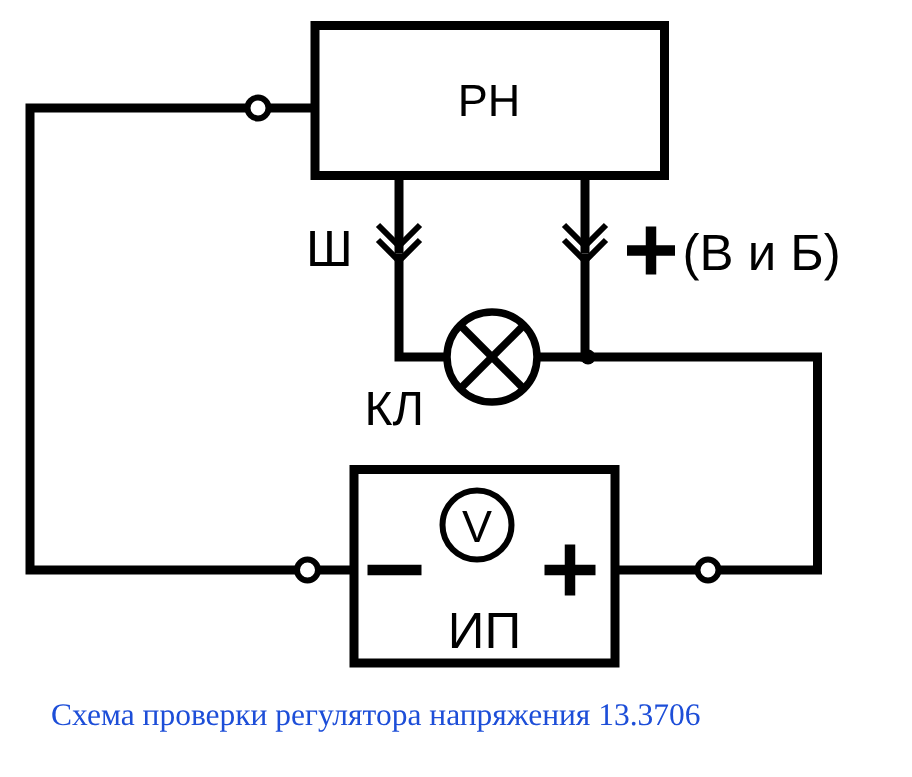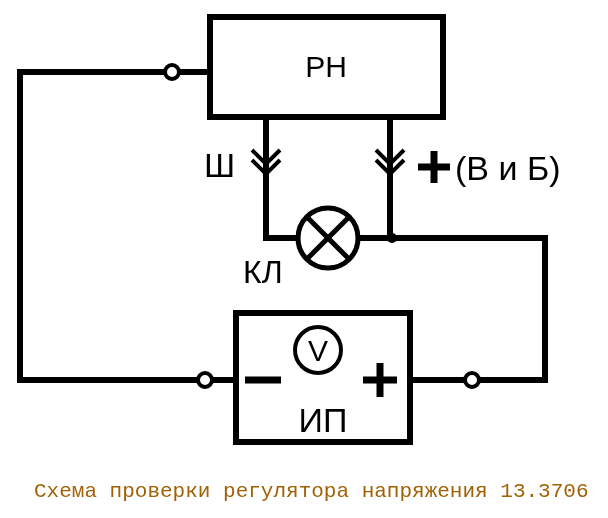--- a/index.html
+++ b/index.html
@@ -3,22 +3,22 @@
 <meta charset="utf-8">
 <style>
   html, body { margin: 0; padding: 0; background: #ffffff; }
   body { width: 608px; height: 518px; position: relative; overflow: hidden; }
   svg { position: absolute; left: 0; top: 0; }
   .wire { stroke: #000; stroke-width: 6; fill: none; stroke-linecap: square; }
   .thin { stroke: #000; stroke-width: 4; fill: none; }
   .box { stroke: #000; stroke-width: 6; fill: #fff; }
   .term { stroke: #000; stroke-width: 4; fill: #fff; }
   .lbl { font-family: "Liberation Sans", sans-serif; fill: #000; }
-  .caption { position: absolute; left: 34px; top: 480px;
-    font-family: Liberation Mono, monospace; font-size: 21px; color: #a16207; }
+  .caption { position: absolute; left: 34px; top: 464px;
+    font-family: Liberation Serif, serif; font-size: 21px; color: #1d4ed8; }
 </style>
 </head>
 <body>
 
 <svg width="608" height="518" viewBox="0 0 608 518">
 
   <polyline class="wire" points="172,72 20,72 20,380 205,380"></polyline>
   <line class="wire" x1="172" y1="72" x2="210" y2="72"></line>
 
   <rect class="box" x="210" y="17" width="233" height="100"></rect>

